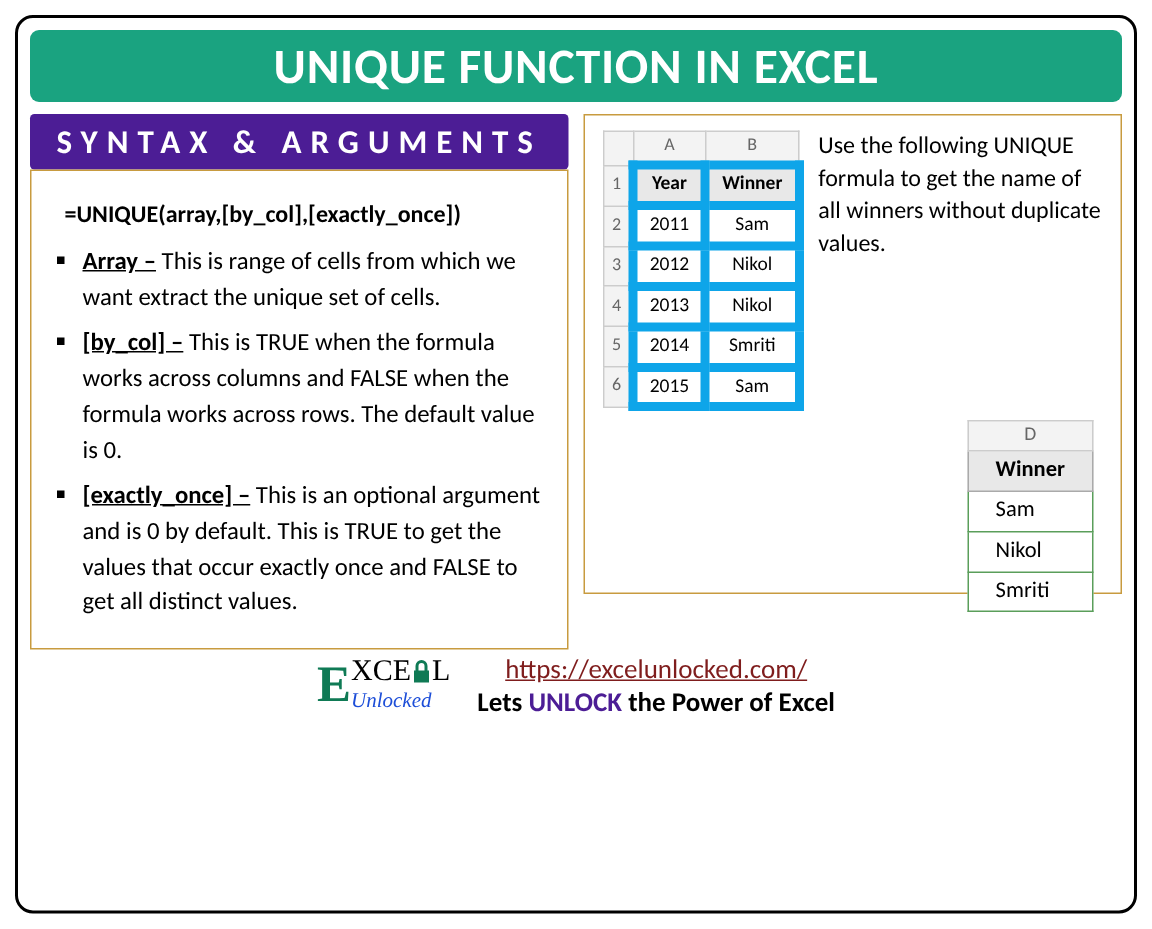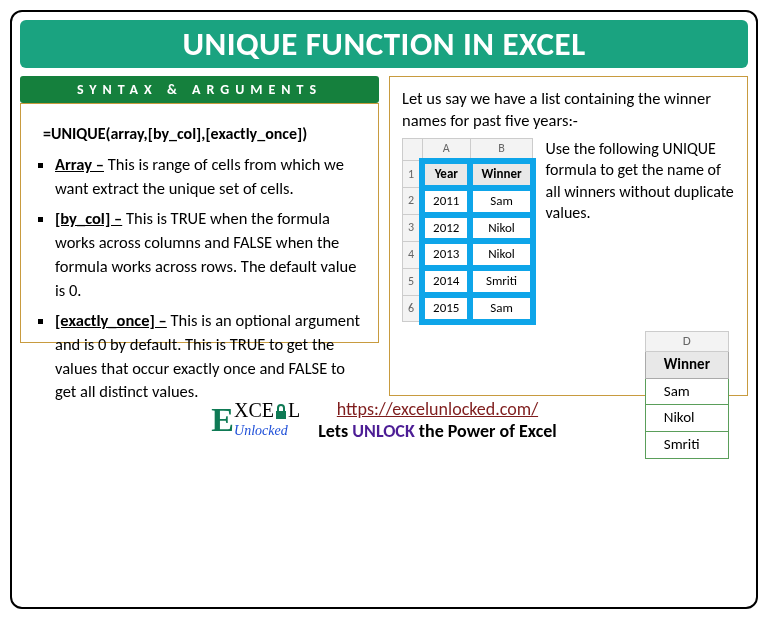--- a/index.html
+++ b/index.html
@@ -3,23 +3,23 @@
 <meta charset="utf-8">
 <style>
 * { margin: 0; padding: 0; box-sizing: border-box; }
 body { font-family: Calibri, Arial, sans-serif; background: #fff; width: 768px; height: 619px; padding: 10px; }
 .card { border: 2px solid #000; border-radius: 12px; height: 100%; padding: 8px 8px 4px 8px; position: relative; }
 .title-bar { background: #1aa380; color: #fff; font-weight: bold; font-size: 33px; text-align: center; padding: 4px 0; border-radius: 6px; margin-bottom: 8px; letter-spacing: 0.5px; }
 .desc-box { background: #b5e6d5; border-radius: 4px; padding: 10px 16px; font-size: 22px; color: #000; text-align: center; line-height: 1.5; margin-bottom: 8px; }
 .desc-box .lead { color: #00593f; font-weight: bold; font-size: 24px; }
 .cols { display: flex; gap: 10px; }
 .col { flex: 1; display: flex; flex-direction: column; }
-.col-head { background: #15803d; color: #fff; font-weight: bold; font-size: 14px; letter-spacing: 6px; text-align: center; padding: 5px 0; border-radius: 3px; }
+.col-head { background: #4c1d95; color: #fff; font-weight: bold; font-size: 22px; letter-spacing: 6px; text-align: center; padding: 5px 0; border-radius: 3px; }
 .col-body { border: 1px solid #c89b3f; padding: 10px 12px 8px 12px; font-size: 16.5px; line-height: 1.45;}
-.col-left .col-body { height: 240px; }
+.col-left .col-body { height: 320px; }
 .col-right .col-body { height: 320px; position: relative; }
 .formula { font-weight: bold; margin: 8px 0 8px 10px; font-size: 16px; }
 .args { list-style: square; padding-left: 22px; }
 .args li { margin-bottom: 6px; }
 .args .arg-name { font-weight: bold; text-decoration: underline; }
 .ex-intro { font-size: 16.5px; margin-bottom: 6px; line-height: 1.35; }
 .ex-row1 { display: flex; gap: 10px; margin-bottom: 6px; }
 .mini-table { border-collapse: collapse; background: #fff; font-size: 13px; }
 .mini-table th, .mini-table td { border: 6px solid #0ea5e9; padding: 1px 8px; text-align: center; }
 .mini-table th { background: #e8e8e8; font-weight: bold; }
@@ -59,21 +59,20 @@
         <ul class="args">
           <li><span class="arg-name">Array –</span><span> This is range of cells from which we want extract the unique set of cells.</span></li>
           <li><span class="arg-name">[by_col] –</span><span> This is TRUE when the formula works across columns and FALSE when the formula works across rows. The default value is 0.</span></li>
           <li><span class="arg-name">[exactly_once] –</span><span> This is an optional argument and is 0 by default. This is TRUE to get the values that occur exactly once and FALSE to get all distinct values.</span></li>
         </ul>
       </div>
     </div>
 
     <div class="col col-right">
       <div class="col-body">
-        <div class="ex-intro">Let us say we have a list containing the winner names for past five years:-</div>
 
         <div class="ex-row1">
           <table class="mini-table">
             <tbody>
                 <tr>
                   <td class="row-h col-h"></td>
                   <td class="col-h">A</td>
                   <td class="col-h">B</td>
                 </tr>
             <tr>

